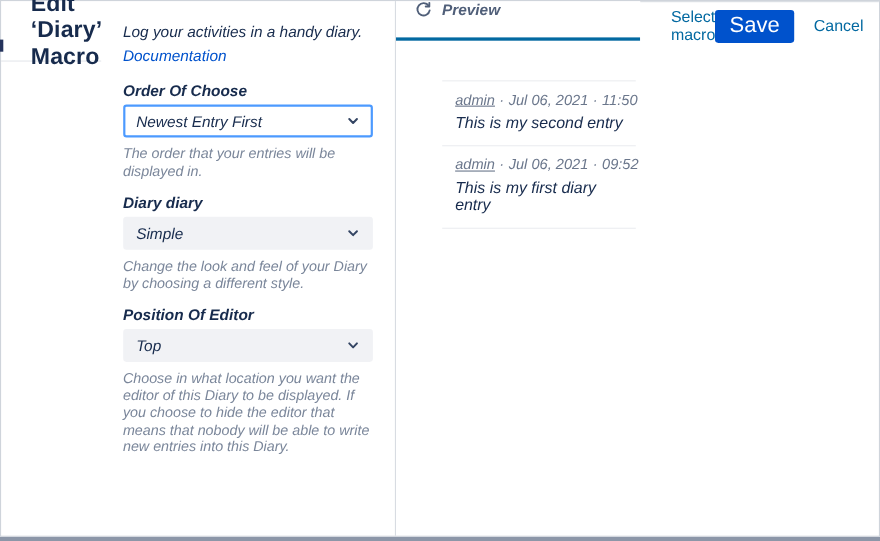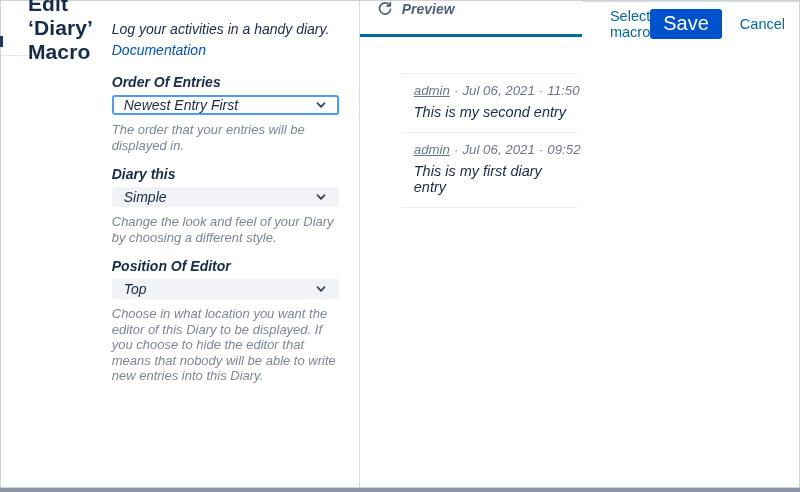--- a/index.html
+++ b/index.html
@@ -21,21 +21,21 @@
   .hdr { height:54px; flex:0 0 54px; border-bottom:1px solid #e4e7eb; display:flex; align-items:center; padding-left:27px; }
   .hdr h1 { margin:0; font-size:21px; font-weight:600; color:#172B4D; letter-spacing:0.1px; }
 
   
   .main { flex:1 1 auto; display:flex; min-height:0;font-style:italic; }
   .left { width:268px; flex:0 0 268px; box-sizing:border-box; border-right:1px solid #d8dce2; padding:18px 20px 0 20px; }
   .desc { margin:0 0 13px 0; font-size:14px; line-height:21px; color:#172B4D; }
   .doc-link { color:#0052CC; text-decoration:none; cursor:pointer; }
   .flabel { font-size:14px; font-weight:600; color:#172B4D; margin:13px 0 5px 0; }
   .select {
-    height:20px; box-sizing:border-box; border-radius:3px;
+    height:30px; box-sizing:border-box; border-radius:3px;
     display:flex; align-items:center; justify-content:space-between;
     padding:0 9px 0 10px; font-size:14px; color:#172B4D; cursor:pointer;
   }
   .select.focused { background:#ffffff; border:2px solid #4C9AFF; }
   .select.subtle  { background:#F1F2F5; border:2px solid #F1F2F5; }
   .chev { display:flex; align-items:center; }
   .help { margin-top:7px; font-size:13px; line-height:15.5px; color:#7A869A; }
 
   
   .preview { flex:1 1 auto; display:flex; flex-direction:column; min-width:0; }
@@ -79,34 +79,34 @@
 
     <div class="main">
 
       <div class="left">
         <p class="desc">
           <span>Log your activities in a handy diary.</span><br>
           <a class="doc-link">Documentation</a>
         </p>
 
         <div class="field">
-          <div class="flabel">Order Of Entries</div>
+          <div class="flabel">Order Of Choose</div>
           <div class="select focused">
             <span>Newest Entry First</span>
             <span class="chev">
               <svg width="14" height="14" viewBox="0 0 14 14">
                   <path d="M3.5 5.2 L7 8.8 L10.5 5.2" fill="none" stroke="#344563" stroke-width="1.8" stroke-linecap="round" stroke-linejoin="round"></path>
                 </svg>
             </span>
           </div>
           <div class="help">The order that your entries will be displayed in.</div>
         </div>
 
         <div class="field">
-          <div class="flabel">Diary this</div>
+          <div class="flabel">Diary diary</div>
           <div class="select subtle">
             <span>Simple</span>
             <span class="chev">
               <svg width="14" height="14" viewBox="0 0 14 14">
                   <path d="M3.5 5.2 L7 8.8 L10.5 5.2" fill="none" stroke="#344563" stroke-width="1.8" stroke-linecap="round" stroke-linejoin="round"></path>
                 </svg>
             </span>
           </div>
           <div class="help">Change the look and feel of your Diary by choosing a different style.</div>
         </div>

